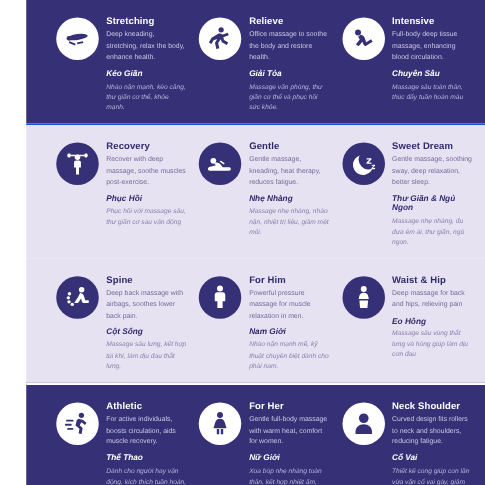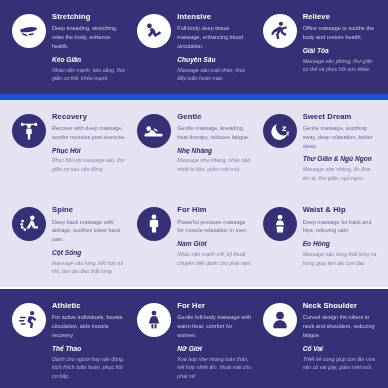--- a/index.html
+++ b/index.html
@@ -2,25 +2,25 @@
 <html><head>
 <meta charset="utf-8">
 <style>
   html,body{margin:0;padding:0;}
   body{
     width:388px;height:388px;overflow:hidden;
     font-family:"Liberation Sans","DejaVu Sans",sans-serif;
     background:#ffffff;
   }
   .page{width:388px;height:388px;display:flex;flex-direction:column;}
-  .band{flex:1 1 0;display:flex;align-items:flex-start;box-sizing:border-box;padding:13px 6px 8px 6px;}
+  .band{flex:1 1 0;display:flex;align-items:flex-start;box-sizing:border-box;padding:13px 6px 8px 18px;margin-left:21px;}
   .band.dark{background:#363176;}
   .band.light{background:#e6e2f2;}
   .band.light + .band.dark{border-top:2px solid #ffffff;}
-  .band.dark + .band.light{border-top:6px solid #1d4ed8;}
+  .band.dark + .band.light{border-top:1px solid #1d4ed8;}
   .card{flex:1 1 33.333%;display:flex;align-items:flex-start;gap:6px;padding:0 4px 0 6px;box-sizing:border-box;}
   .badge{
     width:34px;height:34px;border-radius:50%;flex:0 0 34px;
     display:flex;align-items:center;justify-content:center;margin-top:1px;
   }
   .band.dark .badge{background:#ffffff;}
   .band.light .badge{background:#363176;}
   .band.dark .badge svg{fill:#363176;}
   .band.light .badge svg{fill:#ffffff;}
   .badge svg{width:22px;height:22px;display:block;}
@@ -61,43 +61,43 @@
       <div class="body">
         <p class="t-en">Stretching</p>
         <p class="d-en">Deep kneading, stretching, relax the body, enhance health.</p>
         <p class="t-vi">Kéo Giãn</p>
         <p class="d-vi">Nhào nặn mạnh, kéo căng, thư giãn cơ thể, khỏe mạnh.</p>
       </div>
     </div>
     <div class="card">
       <div class="badge">
         <svg viewBox="0 0 24 24">
+            <circle cx="13" cy="4.2" r="2.3"></circle>
+            <path d="M11.2 7.2l3.3 1.1 4.3-1.6.8 2.2-4.7 1.8.6 2.4 3.7 2.1-1.3 2.3-4.3-2.5-1-2.6-2.2 3.3 1 4.6-2.6.6-1.2-5.4 2-3.2-3.2 1-1.9 3.2-2.2-1.3 2.3-4z"></path>
+          </svg>
+      </div>
+      <div class="body">
+        <p class="t-en">Relieve</p>
+        <p class="d-en">Office massage to soothe the body and restore health.</p>
+        <p class="t-vi">Giải Tỏa</p>
+        <p class="d-vi">Massage văn phòng, thư giãn cơ thể và phục hồi sức khỏe.</p>
+      </div>
+    </div>
+    <div class="card">
+      <div class="badge">
+        <svg viewBox="0 0 24 24">
             <circle cx="7" cy="6.5" r="2.6"></circle>
             <path d="M9.4 8.6c1.9.2 3.1 1.5 3.6 3.1l1.1 3.3 4.3-2.6 1.3 2.2-5.6 3.4c-.8.5-1.8.2-2.2-.7l-1.1-2.6-3.3 3.9-2.3-1.9 3.3-4.1-1.4-2.3z"></path>
           </svg>
       </div>
       <div class="body">
         <p class="t-en">Intensive</p>
         <p class="d-en">Full-body deep tissue massage, enhancing blood circulation.</p>
         <p class="t-vi">Chuyên Sâu</p>
         <p class="d-vi">Massage sâu toàn thân, thúc đẩy tuần hoàn máu</p>
-      </div>
-    </div>
-    <div class="card">
-      <div class="badge">
-        <svg viewBox="0 0 24 24">
-            <circle cx="13" cy="4.2" r="2.3"></circle>
-            <path d="M11.2 7.2l3.3 1.1 4.3-1.6.8 2.2-4.7 1.8.6 2.4 3.7 2.1-1.3 2.3-4.3-2.5-1-2.6-2.2 3.3 1 4.6-2.6.6-1.2-5.4 2-3.2-3.2 1-1.9 3.2-2.2-1.3 2.3-4z"></path>
-          </svg>
-      </div>
-      <div class="body">
-        <p class="t-en">Relieve</p>
-        <p class="d-en">Office massage to soothe the body and restore health.</p>
-        <p class="t-vi">Giải Tỏa</p>
-        <p class="d-vi">Massage văn phòng, thư giãn cơ thể và phục hồi sức khỏe.</p>
       </div>
     </div>
   </div>
 
   <div class="band light">
     <div class="card">
       <div class="badge">
         <svg viewBox="0 0 24 24">
             <circle cx="12" cy="6.4" r="2.4"></circle>
             <rect x="3.4" y="3.1" width="2.4" height="3.4" rx=".6"></rect>

